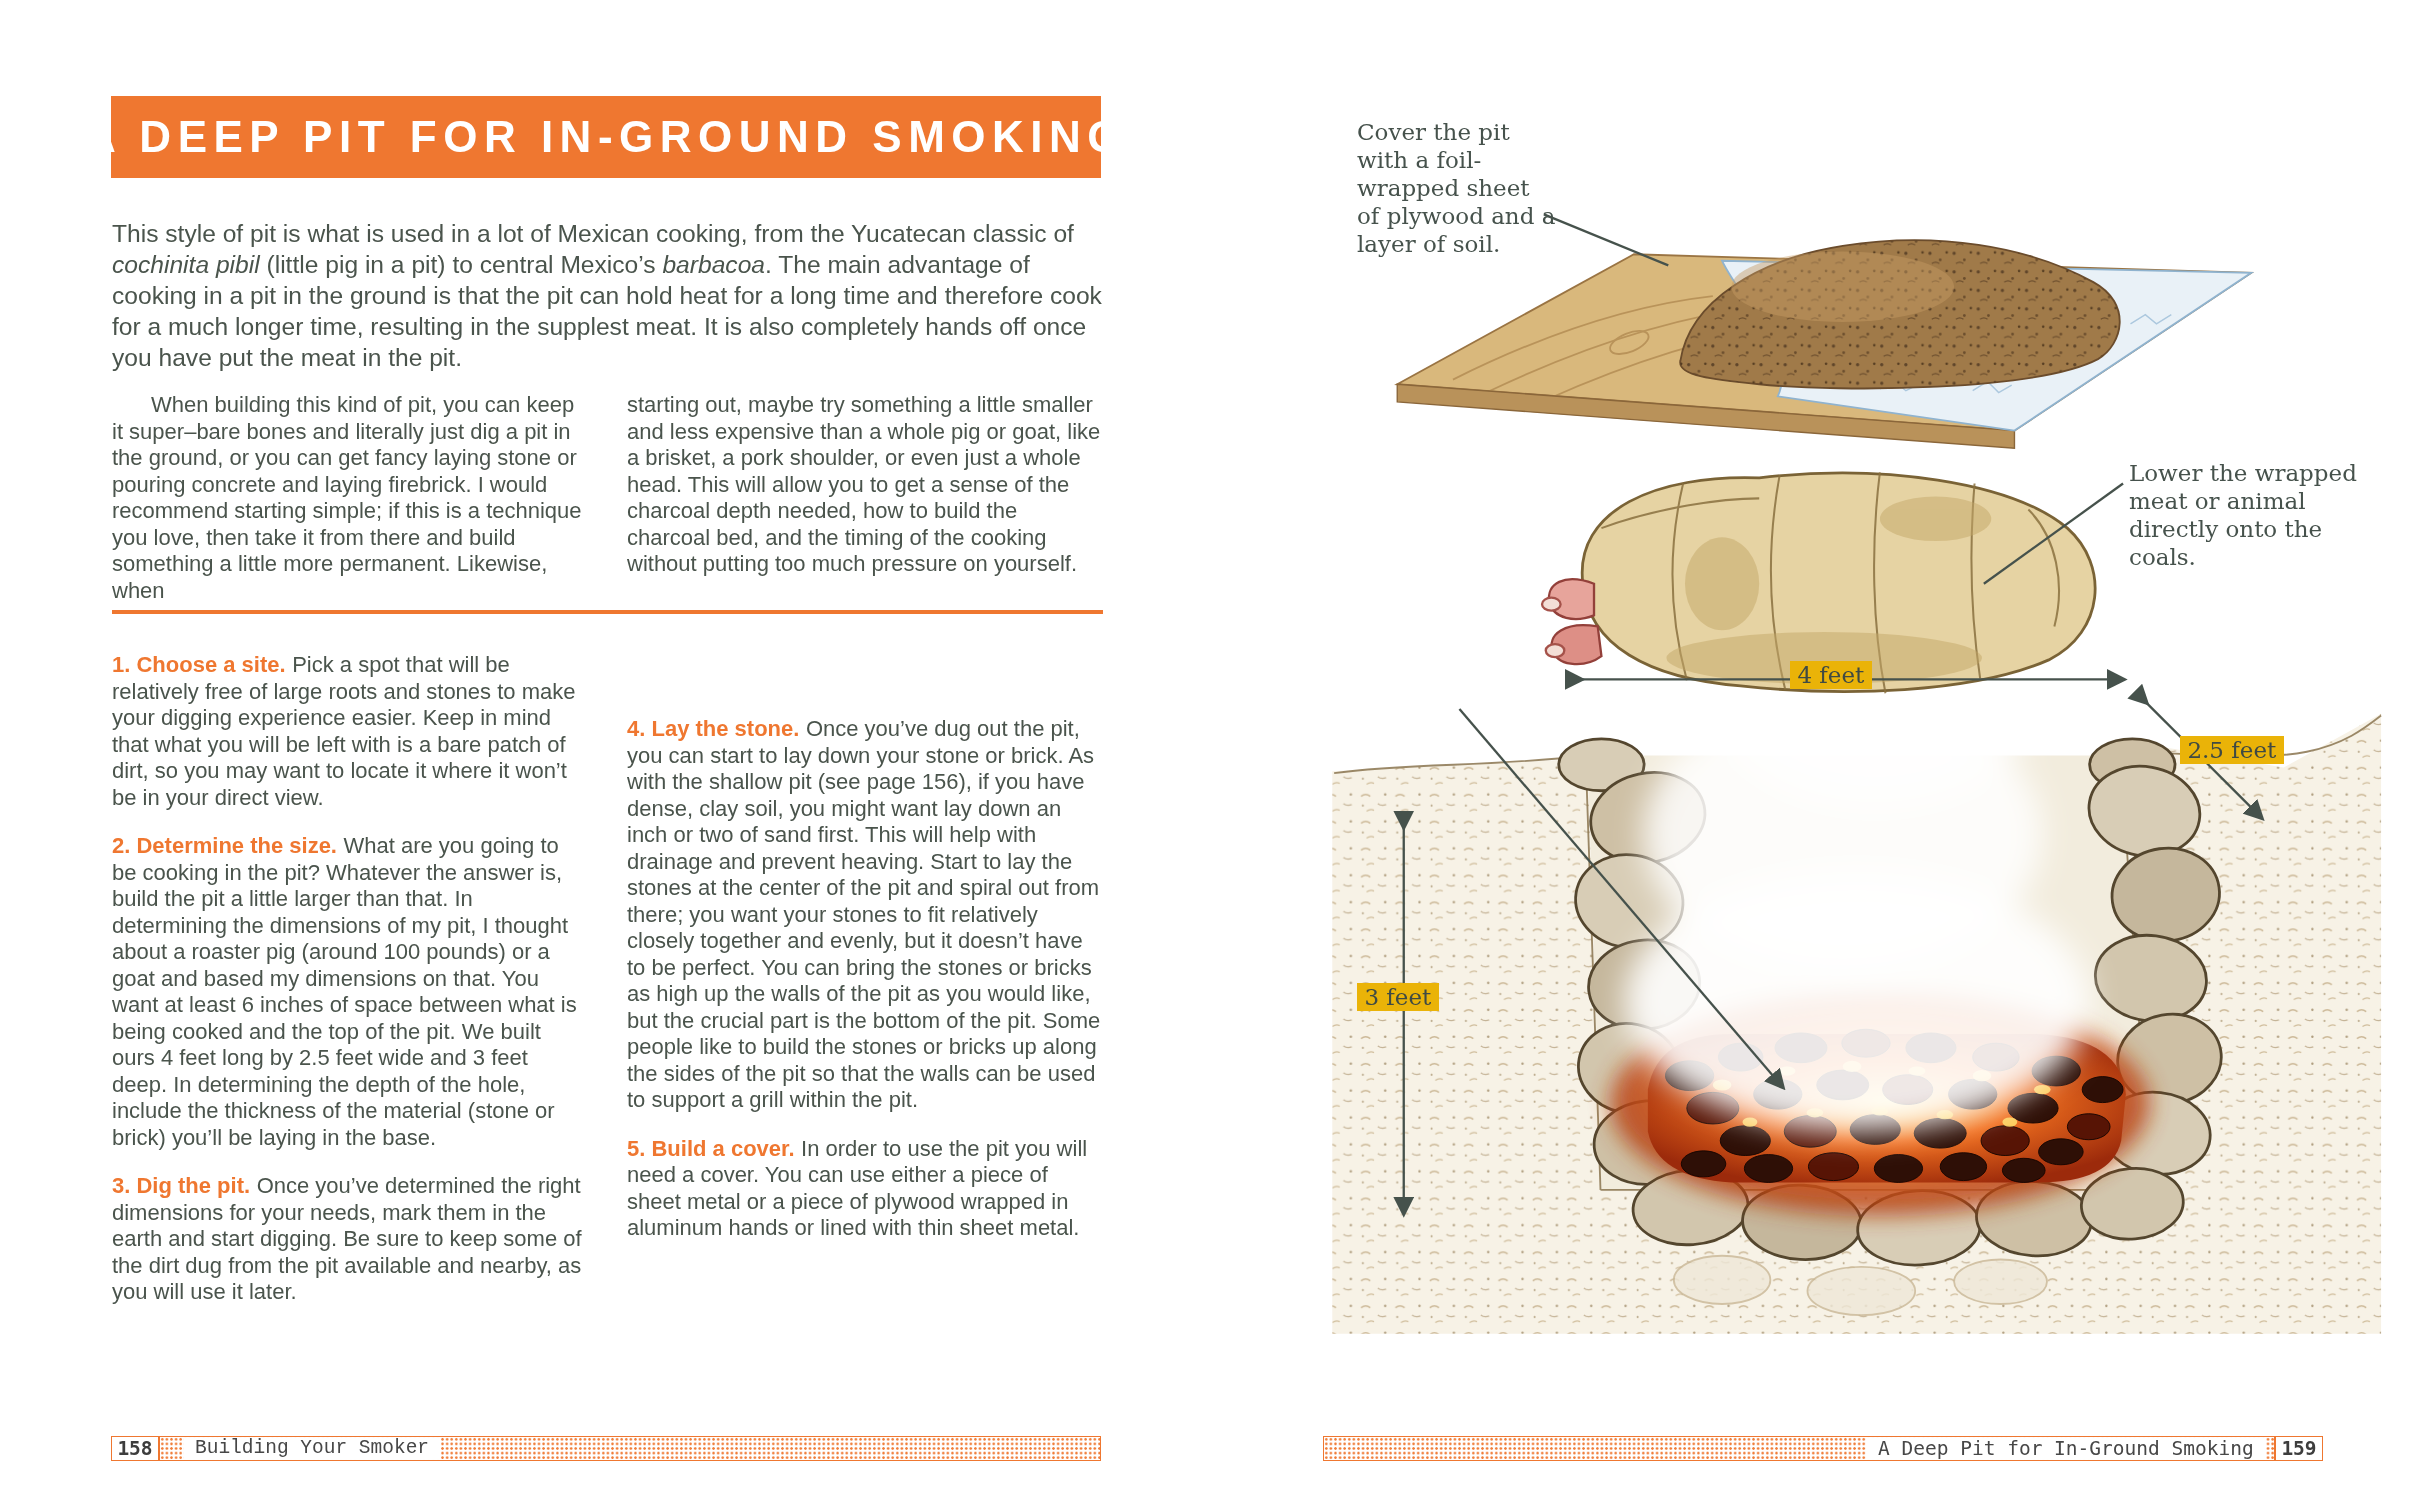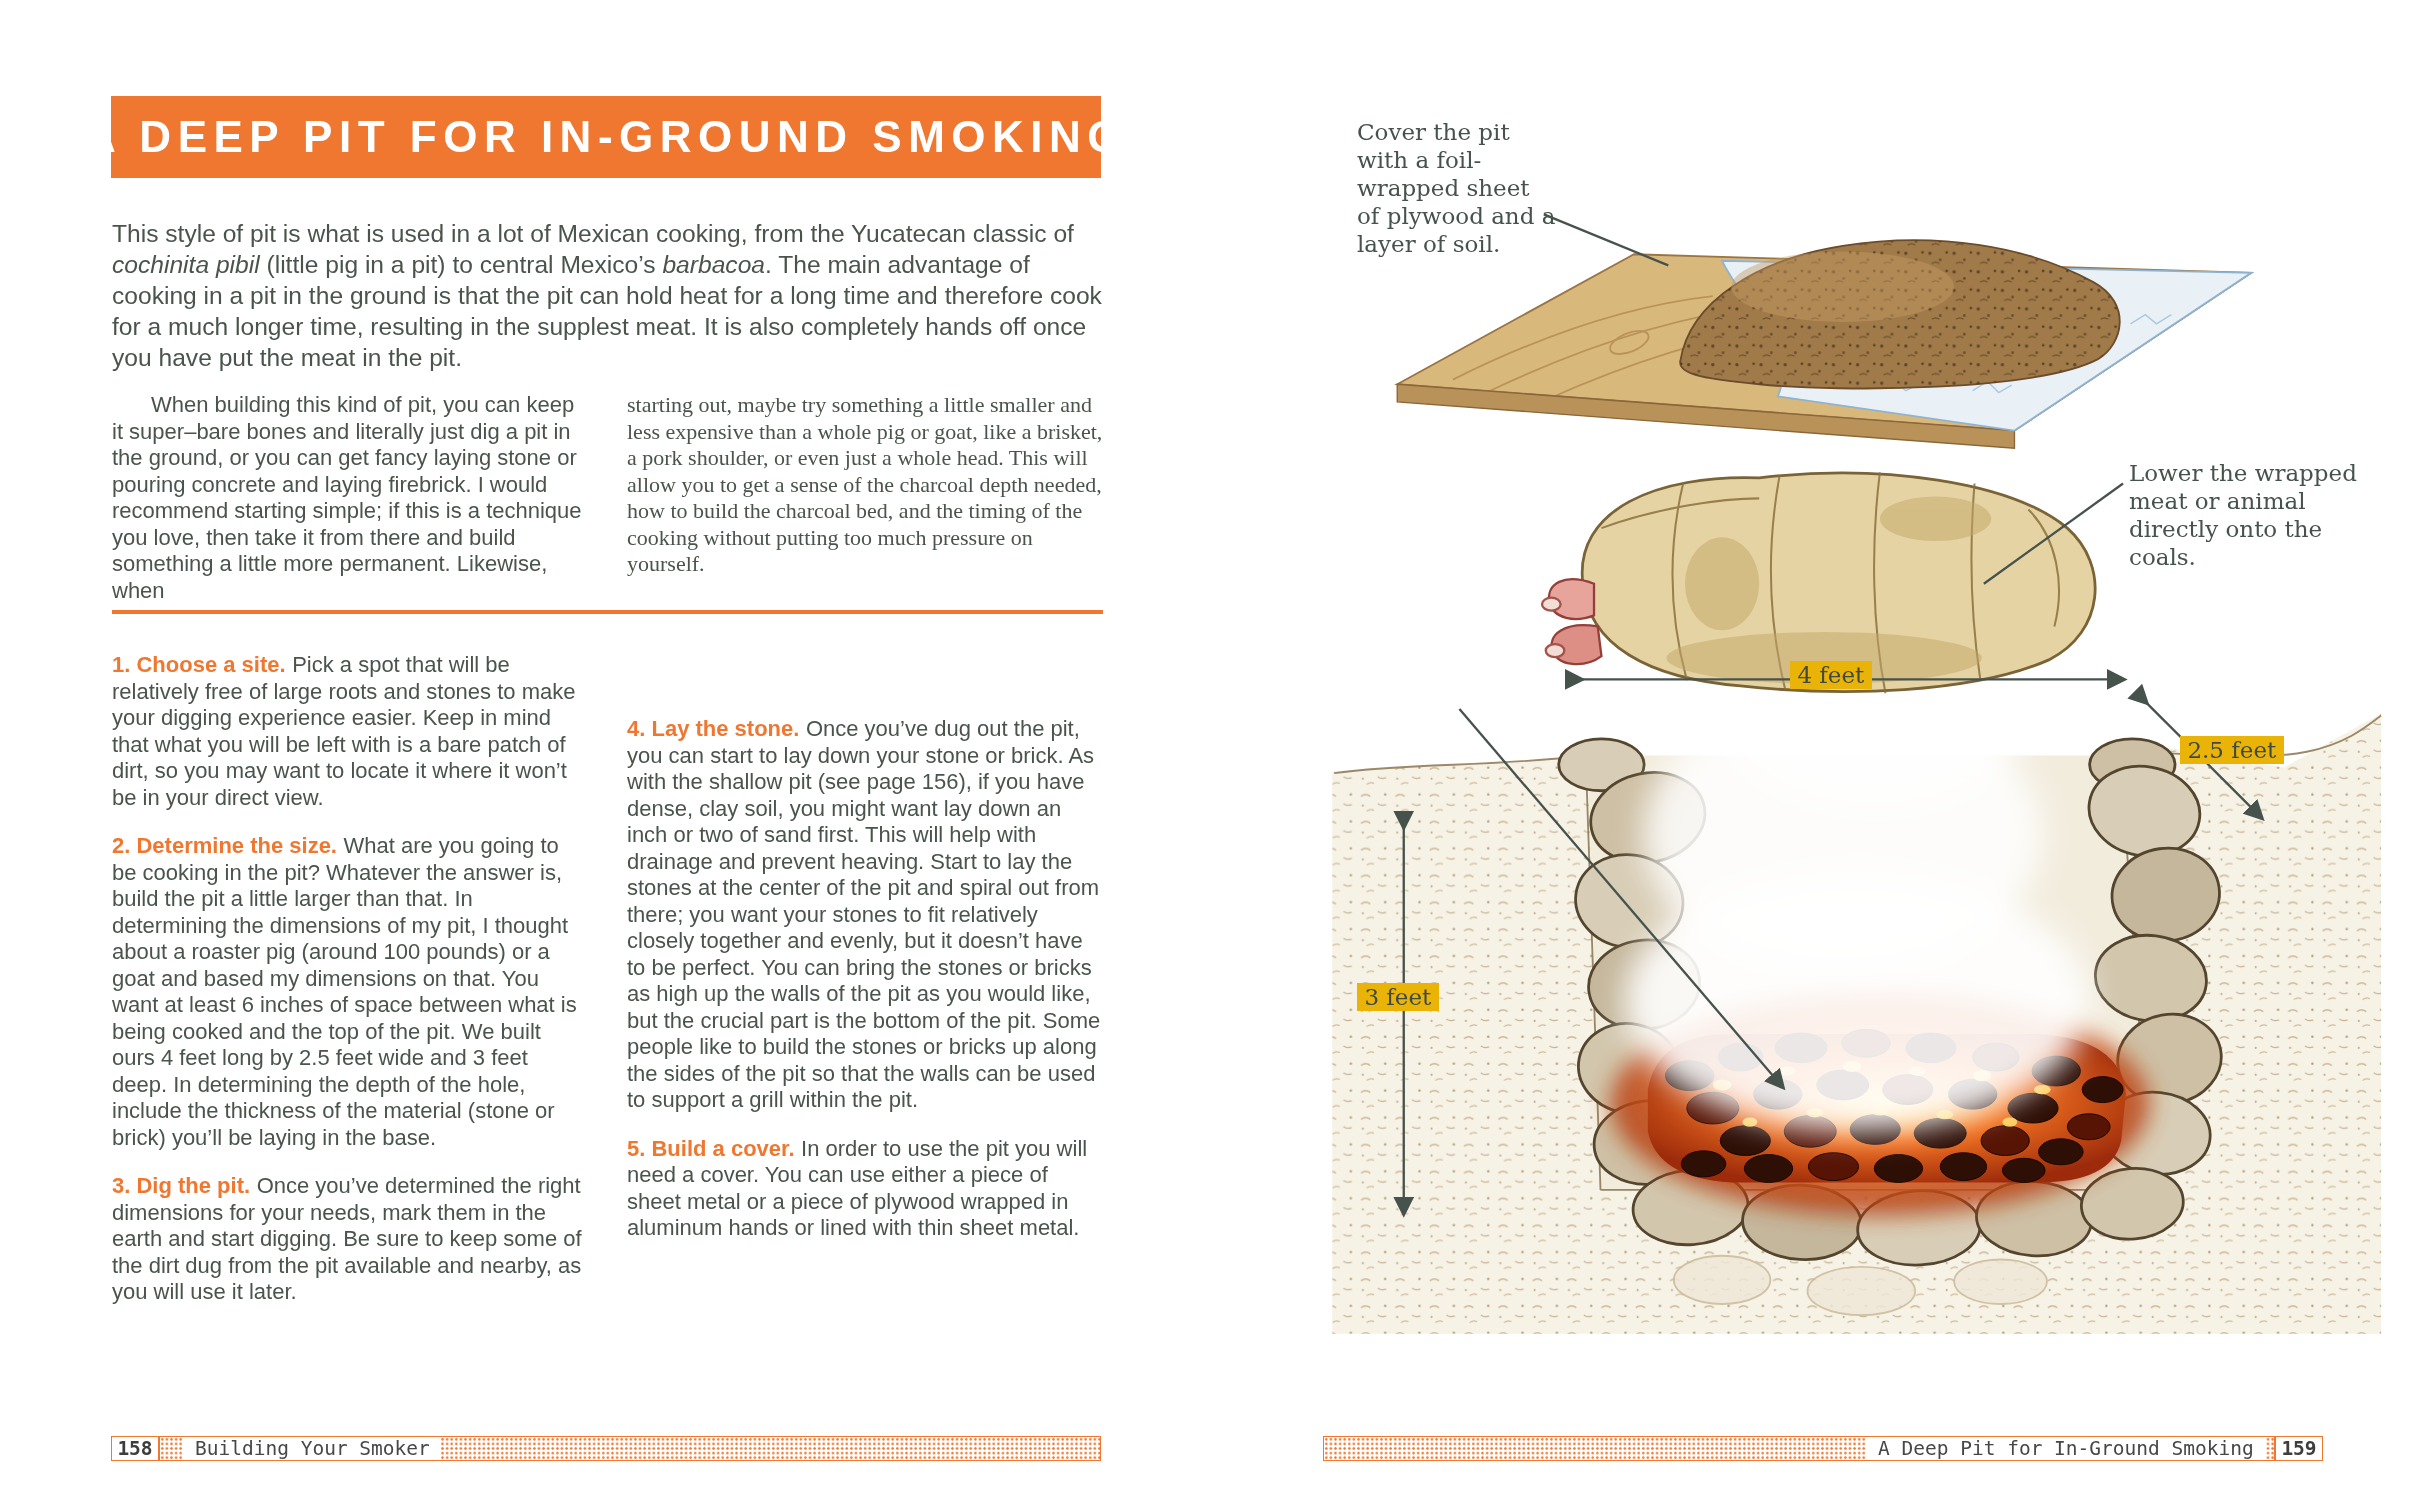--- a/index.html
+++ b/index.html
@@ -6,36 +6,36 @@
   .spread{position:relative;width:2413px;height:1508px;background:#ffffff;font-family:"Liberation Sans",sans-serif;overflow:hidden;margin-top:8px;}
 
   
   .banner{position:absolute;left:111px;top:88px;width:990px;height:82px;background:#ef7730;color:#ffffff;display:flex;align-items:center;justify-content:center;font-weight:bold;font-size:44px;letter-spacing:6.5px;white-space:nowrap;}
   .intro{position:absolute;left:112px;top:210px;width:991px;font-size:24.6px;line-height:31px;color:#4a544c;}
   .italic{font-style:italic;}
   .twocol{position:absolute;left:112px;width:991px;display:flex;gap:39px;color:#4a544c;font-size:22px;line-height:26.5px;}
   .cols-body{top:384px;}
   .col{width:476px;}
   .indent-first{ text-indent:39px; margin:0;}
-  .noindent{margin:0;font-family:Liberation Serif, serif;}
+  .noindent{margin:0;}
   .rule{position:absolute;left:112px;top:602px;width:991px;height:3.7px;background:#ef7730;}
   .cols-steps{top:644px;align-items:center;}
   .step{margin:0 0 22px 0;}
   .step-label{color:#ef7730;font-weight:bold;margin-right:6.5px;}
 
   
   .footer{position:absolute;top:1428px;height:25px;display:flex;gap:0;font-family:"DejaVu Sans Mono","Liberation Mono",monospace;font-size:19.5px;}
   .footer-left{left:111px;width:990px;}
   .footer-right{left:1323px;width:1000px;}
   .pagenum{border:1.9px solid #ef7730;background:#ffffff;color:#3d3d3d;min-width:48px;display:flex;align-items:center;justify-content:center;font-weight:bold;box-sizing:border-box;}
   .ribbon{border:1.9px solid #ef7730;flex:1;display:flex;align-items:center;box-sizing:border-box;
     background-image:radial-gradient(circle,rgba(239,119,48,0.95) 1px,rgba(239,119,48,0) 1.5px);
     background-size:4.6px 4.6px;}
   .ribbon-label{background:#ffffff;color:#474747;padding:0 11px;line-height:21.4px;white-space:nowrap;}
-  .footer-left .ribbon-label{margin-left:24px;}
+  .footer-left .ribbon-label{margin-left:24px;font-family:Liberation Mono, monospace;}
   .footer-right .ribbon{justify-content:flex-end;}
   .footer-right .ribbon-label{margin-right:9.3px;}
 
   
   .annot{position:absolute;font-family:"DejaVu Serif","Liberation Serif",serif;font-size:23px;line-height:28px;color:#46524c;}
   #annot-cover{left:1357px;top:110px;width:200px;}
   #annot-lower{left:2129px;top:451px;width:239px;}
   #annot-coals{left:1351px;top:616px;width:195px;}
   .dim-label{position:absolute;font-family:"DejaVu Serif","Liberation Serif",serif;font-size:23px;color:#3f4a44;background:#eab308;padding:0.9px 7.4px;white-space:nowrap;}
   #dim-4ft{left:1790px;top:653px;}

